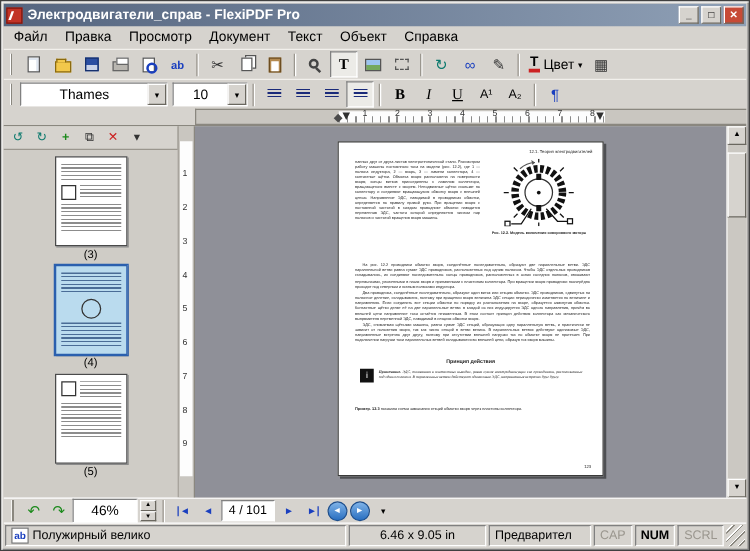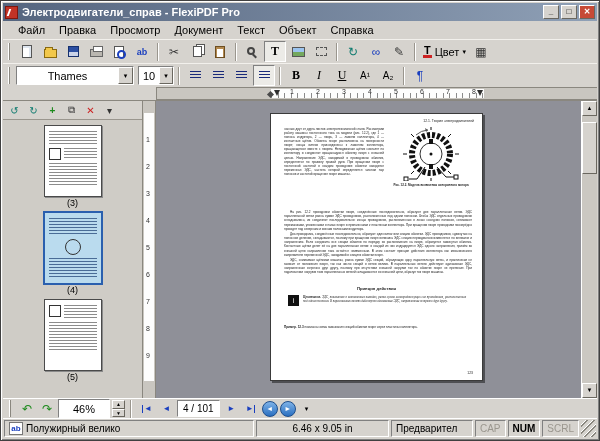--- a/index.html
+++ b/index.html
@@ -10,21 +10,21 @@
   
   .titlebar{height:18px;flex:0 0 18px;background:linear-gradient(90deg,#55657f,#8fa0b6);
     display:flex;align-items:center;padding:0 2px;color:#fff;font-weight:bold}
   .app-icon{width:13px;height:13px;background:#c23326;border:1px solid #7e170f;margin-right:4px;position:relative}
   .app-icon::after{content:"";position:absolute;left:2px;top:2px;width:7px;height:7px;border-left:2px solid #fff;transform:skewX(-20deg)}
   .tb-title{flex:1;font-size:11px;white-space:nowrap;overflow:hidden}
   .win-btn{width:16px;height:14px;margin-left:2px;background:#d6d3ce;border:1px solid;border-color:#fff #6a675f #6a675f #fff;
     color:#000;font-size:8px;line-height:12px;text-align:center;font-weight:bold}
   .win-btn.close{background:#c74a36;color:#fff}
   
-  .menubar{height:18px;flex:0 0 18px;display:flex;align-items:center;padding:0 8px}
+  .menubar{height:18px;flex:0 0 18px;display:flex;align-items:center;padding:0 1px}
   .menu-item{padding:1px 7px}
   
   .tb{height:24px;flex:0 0 24px;display:flex;align-items:center;padding:0 2px;border-top:1px solid #f2f0ec;gap:1px}
   .grip{width:4px;height:17px;margin:0 3px;background:linear-gradient(90deg,#fff 0 1px,#8a877f 1px 2px,transparent 2px)}
   .sep{width:0;height:18px;border-left:1px solid #9a968e;border-right:1px solid #fff;margin:0 3px}
   .tbtn{min-width:22px;height:21px;display:flex;align-items:center;justify-content:center;border:1px solid transparent;padding:0 2px}
   .tbtn.down{border-color:#808080 #fff #fff #808080;background:#ecebe7}
   .glyph{font-size:12px;line-height:1}
   .g-teal{color:#0d7a6e}.g-green{color:#1c8a1c}.g-blue{color:#1a3fbf}.g-dark{color:#333}.g-red{color:#c22}
   .ic{display:inline-block}
@@ -214,21 +214,21 @@
         <span class="glyph g-dark">▦</span>
       </span>
   </div>
 
   <div class="tb">
     <span class="grip"></span>
     <span class="combo" style="width:118px">
       <span class="val">Thames</span>
       <span class="drop">▾</span>
     </span>
-    <span class="combo" style="width:36px;margin-left:3px">
+    <span class="combo" style="width:60px;margin-left:3px">
       <span class="val">10</span>
       <span class="drop">▾</span>
     </span>
     <span class="sep"></span>
     <span class="tbtn">
         <span class="ic ic-al"></span>
       </span>
     <span class="tbtn">
         <span class="ic ic-al"></span>
       </span>
@@ -420,21 +420,21 @@
     <span class="round">◄</span>
     <span class="round">►</span>
     <span class="nbtn" style="font-size:7px">▾</span>
   </div>
 
   <div class="statusbar">
     <span class="scell hint">
       <span class="st-ico"></span>
       <span>Полужирный велико</span>
     </span>
-    <span class="scell" style="width:133px;justify-content:center">6.46 x 9.05 in</span>
+    <span class="scell" style="width:110px;justify-content:center">6.46 x 9.05 in</span>
     <span class="scell" style="width:82px">Предварител</span>
     <span class="scell dim">CAP</span>
     <span class="scell" style="font-weight:bold">NUM</span>
     <span class="scell dim">SCRL</span>
     <span class="rgrip"></span>
   </div>
 
 </div>
 
 </body></html>

